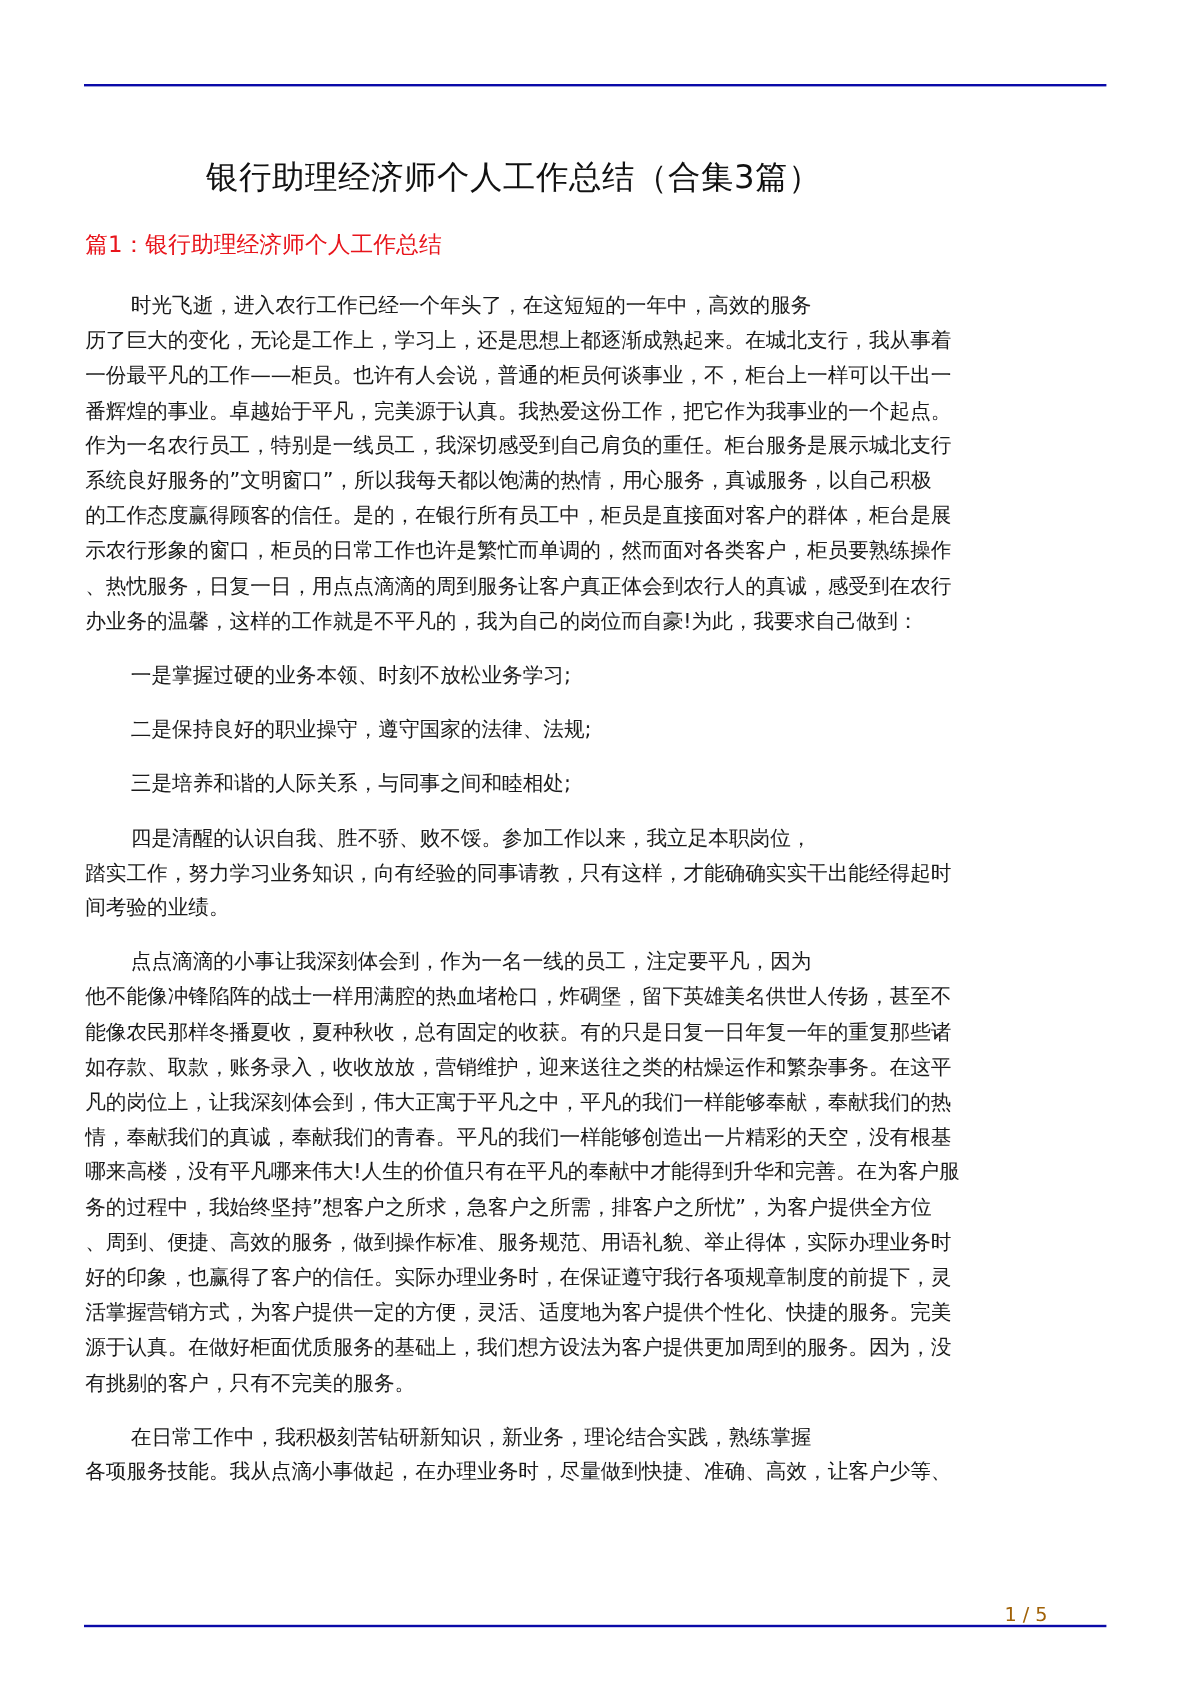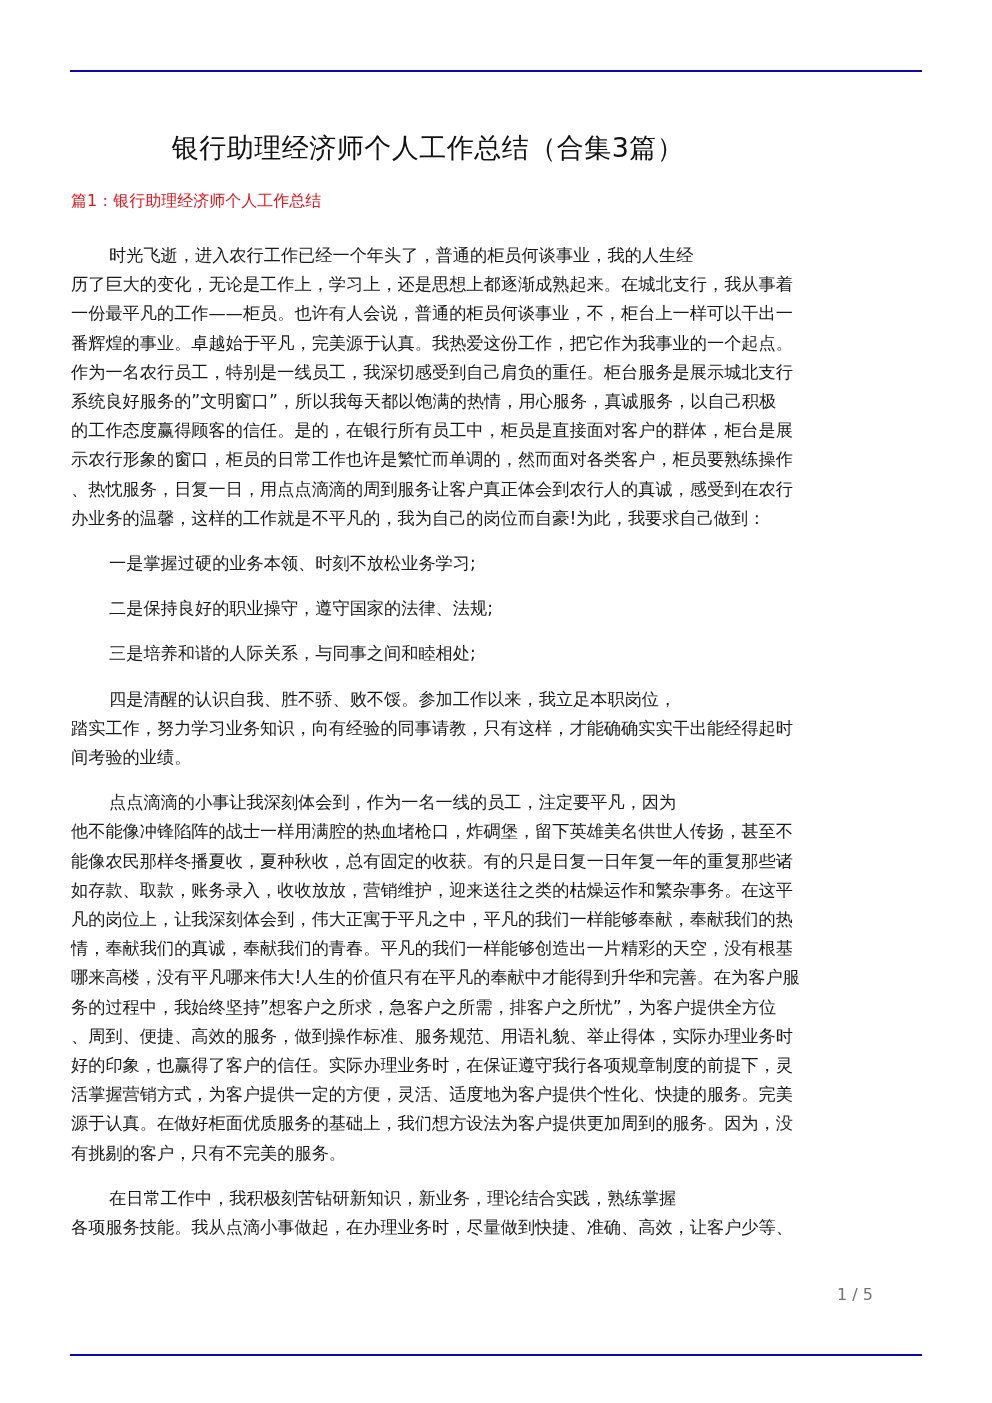--- a/index.html
+++ b/index.html
@@ -3,39 +3,39 @@
   <meta charset="utf-8">
   <style>
     html, body { margin: 0; padding: 0; background: #ffffff; }
     body { width: 992px; height: 1403px; position: relative; overflow: hidden;
            font-family: "DejaVu Sans", "Liberation Sans", sans-serif; color: #1a1a1a; }
     .rule { position: absolute; left: 70px; width: 852px; height: 2px; background: #0a0aa8; }
     .rule.top { top: 70px; }
     .rule.bottom { top: 1354px; }
     .doc-title { position: absolute; top: 130px; left: 0; width: 856px; text-align: center;
                  font-size: 27px; color: #111; letter-spacing: 0.5px; }
-    .section-heading { position: absolute; top: 191px; left: 71px; font-size: 16px; color: #e8141b; }
+    .section-heading { position: absolute; top: 191px; left: 71px; font-size: 19px; color: #e8141b; }
     .body { position: absolute; top: 241px; left: 71px; width: 850px; font-size: 17.2px; line-height: 29.2px; }
     .para { margin: 0 0 16px 0; }
     .line { display: block; white-space: nowrap; }
     .line.indent { padding-left: 38px; }
-    .page-num { position: absolute; top: 1285px; left: 837px; font-size: 16px; color: #737373; }
+    .page-num { position: absolute; top: 1336px; left: 837px; font-size: 16px; color: #a16207; }
   </style>
 </head>
 <body>
 
 <div class="rule top"></div>
 
 <div class="doc-title">银行助理经济师个人工作总结（合集3篇）</div>
 
 <div class="section-heading">篇1：银行助理经济师个人工作总结</div>
 
 <div class="body" id="doc-body">
     <p class="para">
-      <span class="line indent">时光飞逝，进入农行工作已经一个年头了，普通的柜员何谈事业，我的人生经</span>
+      <span class="line indent">时光飞逝，进入农行工作已经一个年头了，在这短短的一年中，高效的服务</span>
       <span class="line">历了巨大的变化，无论是工作上，学习上，还是思想上都逐渐成熟起来。在城北支行，我从事着</span>
       <span class="line">一份最平凡的工作——柜员。也许有人会说，普通的柜员何谈事业，不，柜台上一样可以干出一</span>
       <span class="line">番辉煌的事业。卓越始于平凡，完美源于认真。我热爱这份工作，把它作为我事业的一个起点。</span>
       <span class="line">作为一名农行员工，特别是一线员工，我深切感受到自己肩负的重任。柜台服务是展示城北支行</span>
       <span class="line">系统良好服务的”文明窗口”，所以我每天都以饱满的热情，用心服务，真诚服务，以自己积极</span>
       <span class="line">的工作态度赢得顾客的信任。是的，在银行所有员工中，柜员是直接面对客户的群体，柜台是展</span>
       <span class="line">示农行形象的窗口，柜员的日常工作也许是繁忙而单调的，然而面对各类客户，柜员要熟练操作</span>
       <span class="line">、热忱服务，日复一日，用点点滴滴的周到服务让客户真正体会到农行人的真诚，感受到在农行</span>
       <span class="line">办业务的温馨，这样的工作就是不平凡的，我为自己的岗位而自豪!为此，我要求自己做到：</span>
     </p>

